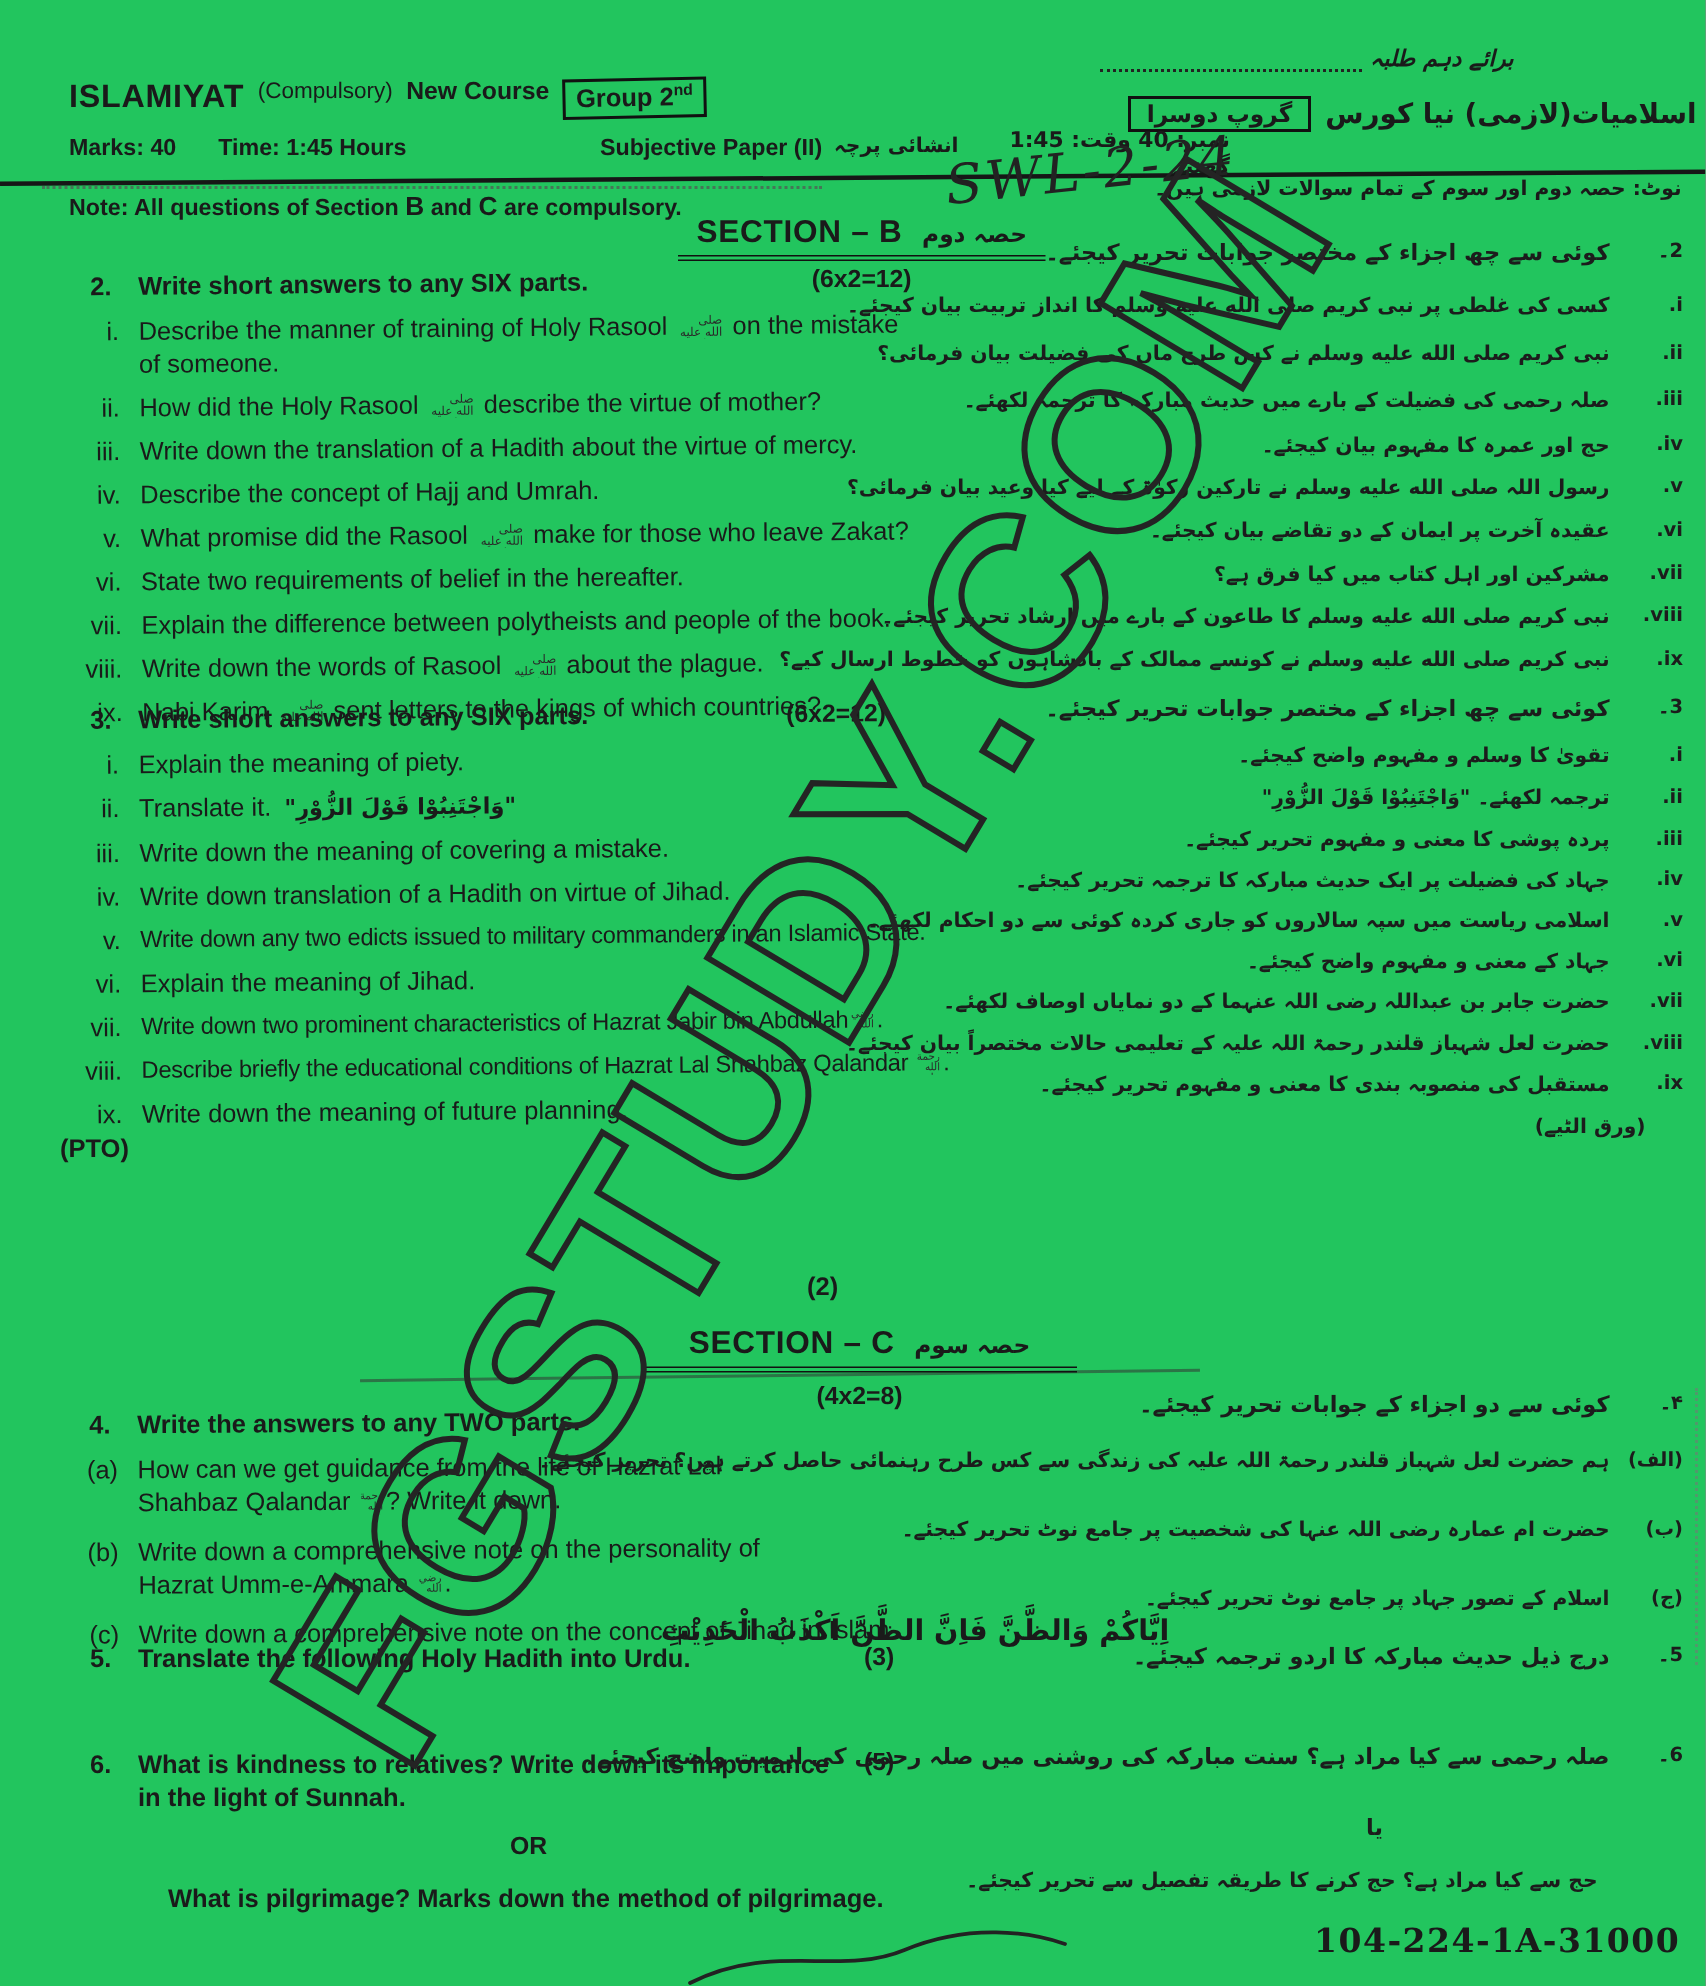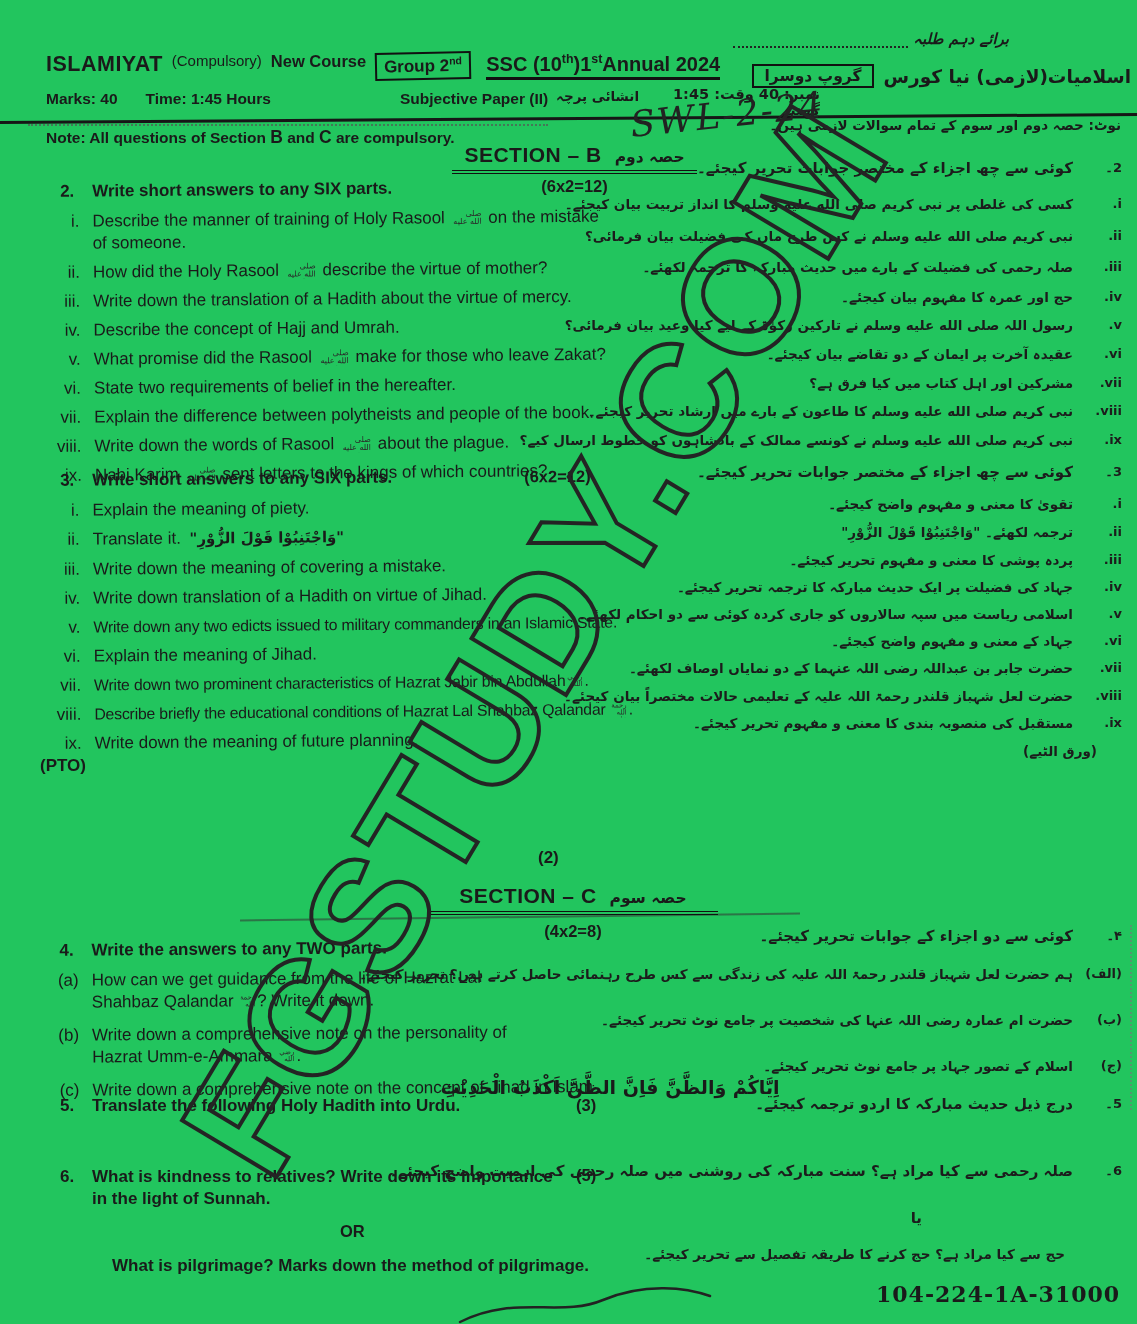--- a/index.html
+++ b/index.html
@@ -102,21 +102,20 @@
   <div id="hdr-dotted" class="abs">
     <span class="txt">برائے دہم طلبہ</span>
     <span class="dots"></span>
   </div>
 
   <div id="row1en" class="abs">
     <span class="t1">ISLAMIYAT</span>
     <span class="t2">(Compulsory)</span>
     <span class="t3">New Course</span>
     <span class="gbox"><span>Group 2</span><sup>nd</sup></span>
-    <span class="exam"><span>SSC (10</span><sup>th</sup><span>)1</span><sup>st</sup><span>Annual 2024</span></span>
   </div>
 
   <div id="row1ur" class="abs">
     <span class="utitle">اسلامیات(لازمی)  نیا کورس</span>
     <span class="ugbox">گروپ دوسرا</span>
   </div>
 
   <div id="row2en" class="abs">
     <span>Marks: 40</span>
     <span>Time: 1:45 Hours</span>
@@ -346,21 +345,21 @@
         <span class="utext">نبی کریم صلى الله عليه وسلم کا طاعون کے بارے میں ارشاد تحریر کیجئے۔</span>
       </div>
       <div class="urow" style="top: 430px;">
         <span class="unum">ix.</span>
         <span class="utext">نبی کریم صلى الله عليه وسلم نے کونسے ممالک کے بادشاہوں کو خطوط ارسال کیے؟</span>
       </div>
     </div>
   <div id="q3-uitems">
       <div class="urow" style="top: 494px;">
         <span class="unum">i.</span>
-        <span class="utext">تقویٰ کا معنی و مفہوم واضح کیجئے۔</span>
+        <span class="utext">تقویٰ کا وسلم و مفہوم واضح کیجئے۔</span>
       </div>
       <div class="urow" style="top: 522px;">
         <span class="unum">ii.</span>
         <span class="utext">ترجمہ لکھئے۔   "وَاجْتَنِبُوْا قَوْلَ الزُّوْرِ"</span>
       </div>
       <div class="urow" style="top: 550px;">
         <span class="unum">iii.</span>
         <span class="utext">پردہ پوشی کا معنی و مفہوم تحریر کیجئے۔</span>
       </div>
       <div class="urow" style="top: 577px;">

